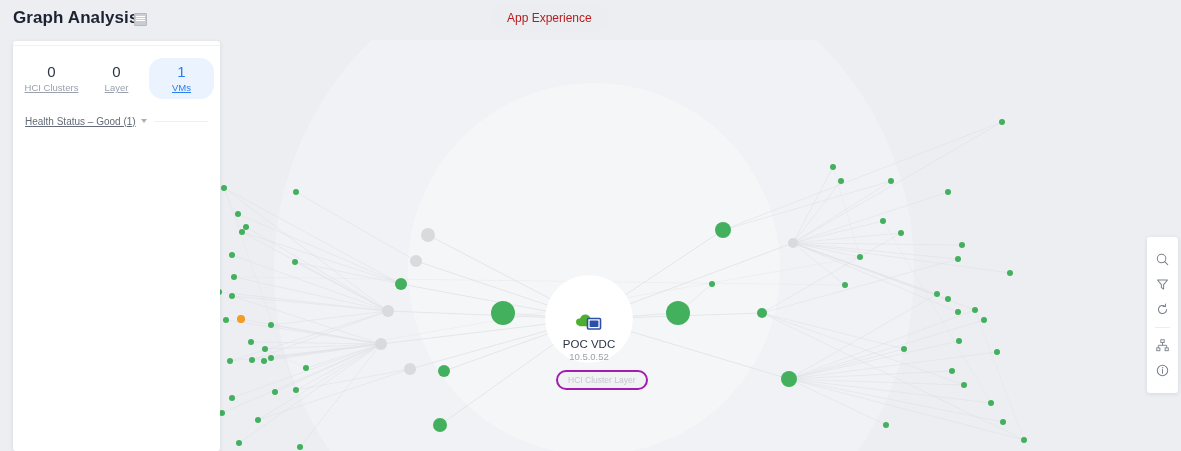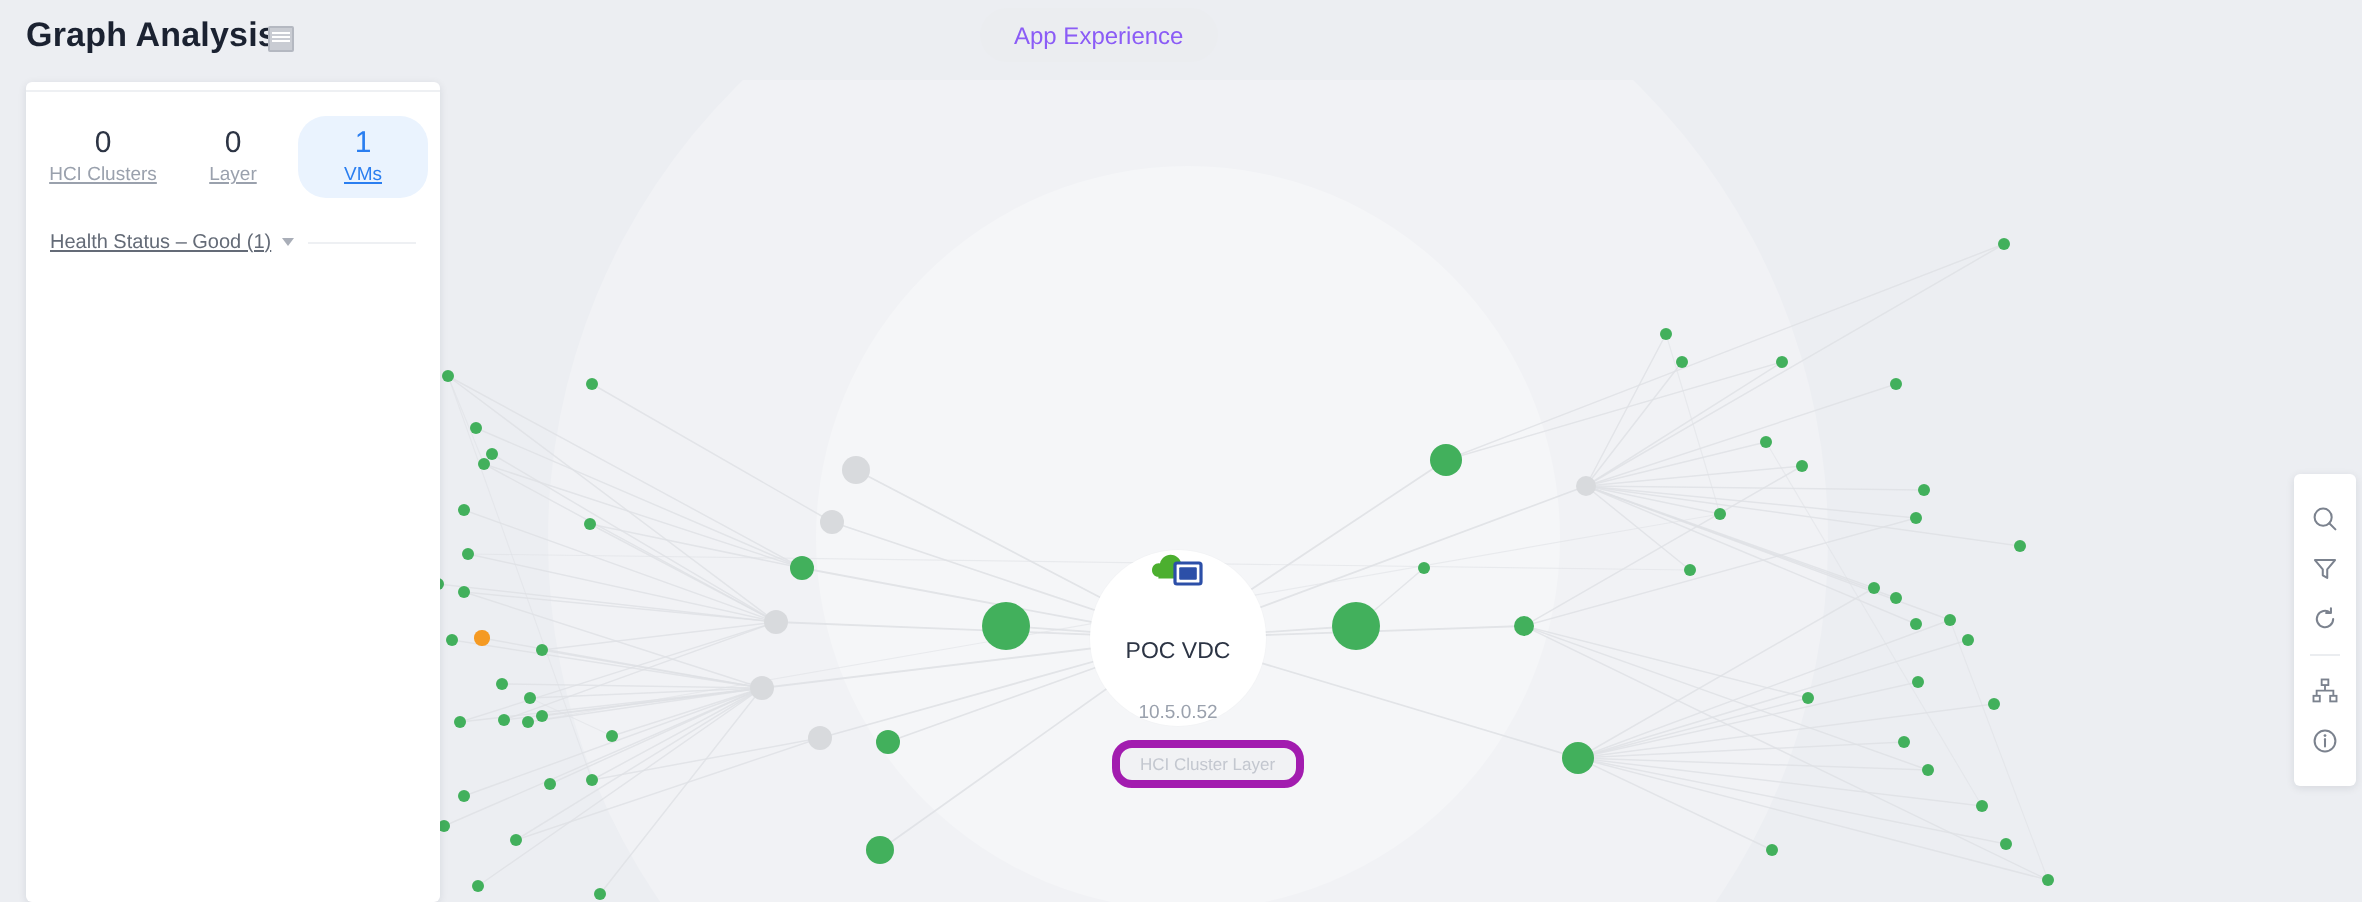--- a/index.html
+++ b/index.html
@@ -36,53 +36,53 @@
 
   .segmented {
     position: absolute; left: 490px; top: 4px;
     height: 27px; border-radius: 14px;
     background: #ebedf0; display: flex; align-items: center;
     padding: 0; overflow: hidden;
   }
   .seg-btn {
     height: 27px; padding: 0 17px; border: none; background: transparent;
     font-family: "Liberation Sans", sans-serif;
-    font-size: 12px; color: #8b5cf6; cursor: pointer;
+    font-size: 12px; color: #b91c1c; cursor: pointer;
     display: flex; align-items: center; justify-content: center;
     border-radius: 14px; white-space: nowrap;
   }
   .seg-btn.active { background: #2a7ef0; color: #ffffff; }
 
   
   .canvas {
     position: absolute; left: 0; top: 40px; width: 1181px; height: 411px;
     background: #eceef2; overflow: hidden;
   }
   .ring { position: absolute; border-radius: 50%; }
   .ring-outer { width: 640px; height: 640px; left: 274px; top: -90px; background: #f1f2f5; }
   .ring-mid   { width: 372px; height: 372px; left: 408px; top: 43px;  background: #f5f6f8; }
 
   .hub {
     position: absolute; left: 545px; top: 235px;
     width: 88px; height: 88px; border-radius: 50%;
     background: #ffffff;
     display: flex; flex-direction: column; align-items: center;
-    justify-content: space-between; z-index: 12;
+    justify-content: flex-end; z-index: 12;
     box-shadow: 0 0 0 0.5px rgba(0,0,0,0.01);
   }
   .hub-icon { width: 26px; height: 22px; position: relative; margin-bottom: 3px; }
   .hub-name { font-size: 11.5px; color: #2c3444; line-height: 14px; white-space: nowrap; }
   .hub-ip   { font-size: 9.5px; color: #9aa1ad; line-height: 12px; white-space: nowrap; }
 
   .layer-chip {
     position: absolute; left: 556px; top: 330px;
     padding: 3px 10px; border-radius: 10px;
     background: #f1f2f4; color: #c3c7cf;
     font-size: 8.5px; white-space: nowrap; z-index: 11;
-    border: 4px solid #a21caf;
+    border: 2px solid #a21caf;
   }
 
   svg.edges { position: absolute; left: 0; top: 0; width: 1181px; height: 411px; z-index: 4; }
   .node { position: absolute; border-radius: 50%; z-index: 8; }
 
   
   .issues-card {
     position: absolute; left: 13px; top: 41px;
     width: 207px; height: 410px;
     background: #ffffff; border-radius: 3px;

